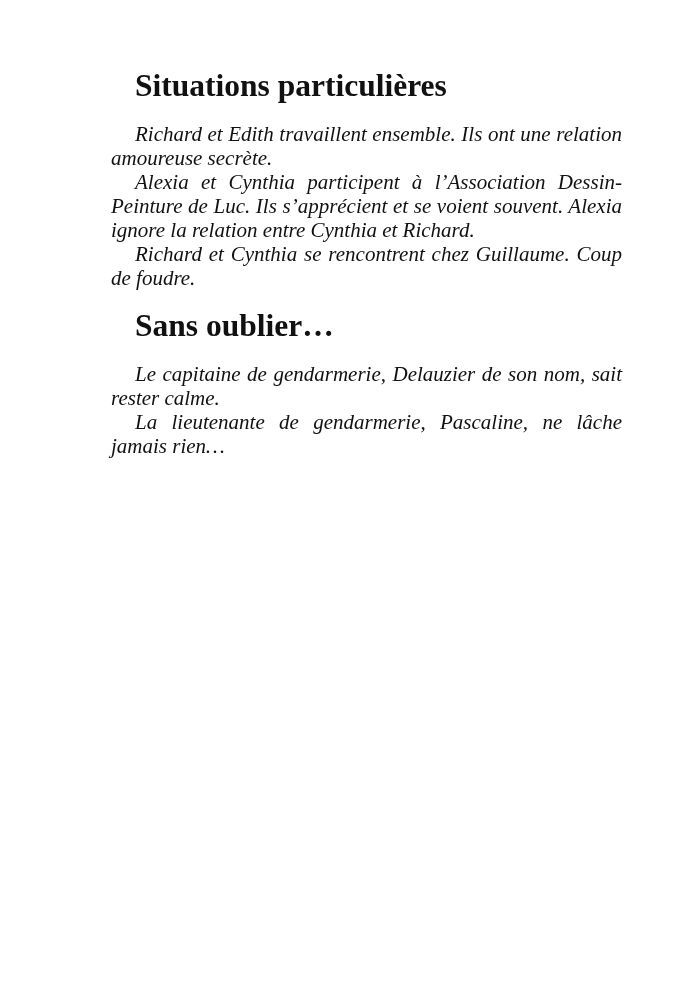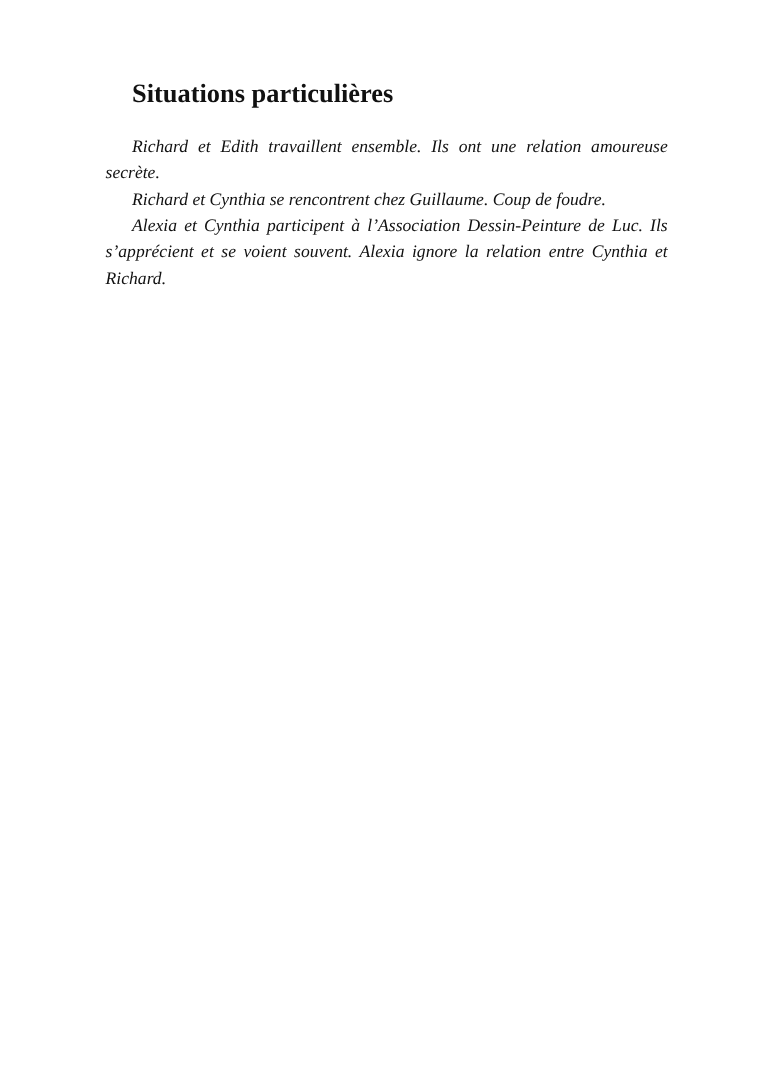--- a/index.html
+++ b/index.html
@@ -8,25 +8,25 @@
       background: #ffffff;
     }
     body {
       width: 700px;
       height: 992px;
       position: relative;
       overflow: hidden;
     }
     .page {
       position: absolute;
-      left: 96px;
+      left: 111px;
       top: 74px;
       width: 511px;
       font-family: "Liberation Serif", "DejaVu Serif", serif;
-      font-size: 16px;
+      font-size: 21px;
       line-height: 24px;
       color: #111111;
     }
     .heading {
       font-weight: bold;
       text-indent: 24px;
       margin: 0;
       height: 24px;
     }
     .para {
@@ -41,20 +41,26 @@
   </style>
 </head>
 <body>
 
 <div class="page">
 
   <section>
     <h2 class="heading">Situations particulières</h2>
     <div class="gap"></div>
     <p class="para">Richard et Edith travaillent ensemble. Ils ont une relation amoureuse secrète.</p>
+    <p class="para">Alexia et Cynthia participent à l’Association Dessin-Peinture de Luc. Ils s’apprécient et se voient souvent. Alexia ignore la relation entre Cynthia et Richard.</p>
     <p class="para">Richard et Cynthia se rencontrent chez Guillaume. Coup de foudre.</p>
-    <p class="para">Alexia et Cynthia participent à l’Association Dessin-Peinture de Luc. Ils s’apprécient et se voient souvent. Alexia ignore la relation entre Cynthia et Richard.</p>
   </section>
 
   <div class="gap"></div>
 
+  <section>
+    <h2 class="heading">Sans oublier…</h2>
+    <div class="gap"></div>
+    <p class="para">Le capitaine de gendarmerie, Delauzier de son nom, sait rester calme.</p>
+    <p class="para">La lieutenante de gendarmerie, Pascaline, ne lâche jamais rien…</p>
+  </section>
 
 </div>
 
 </body></html>

